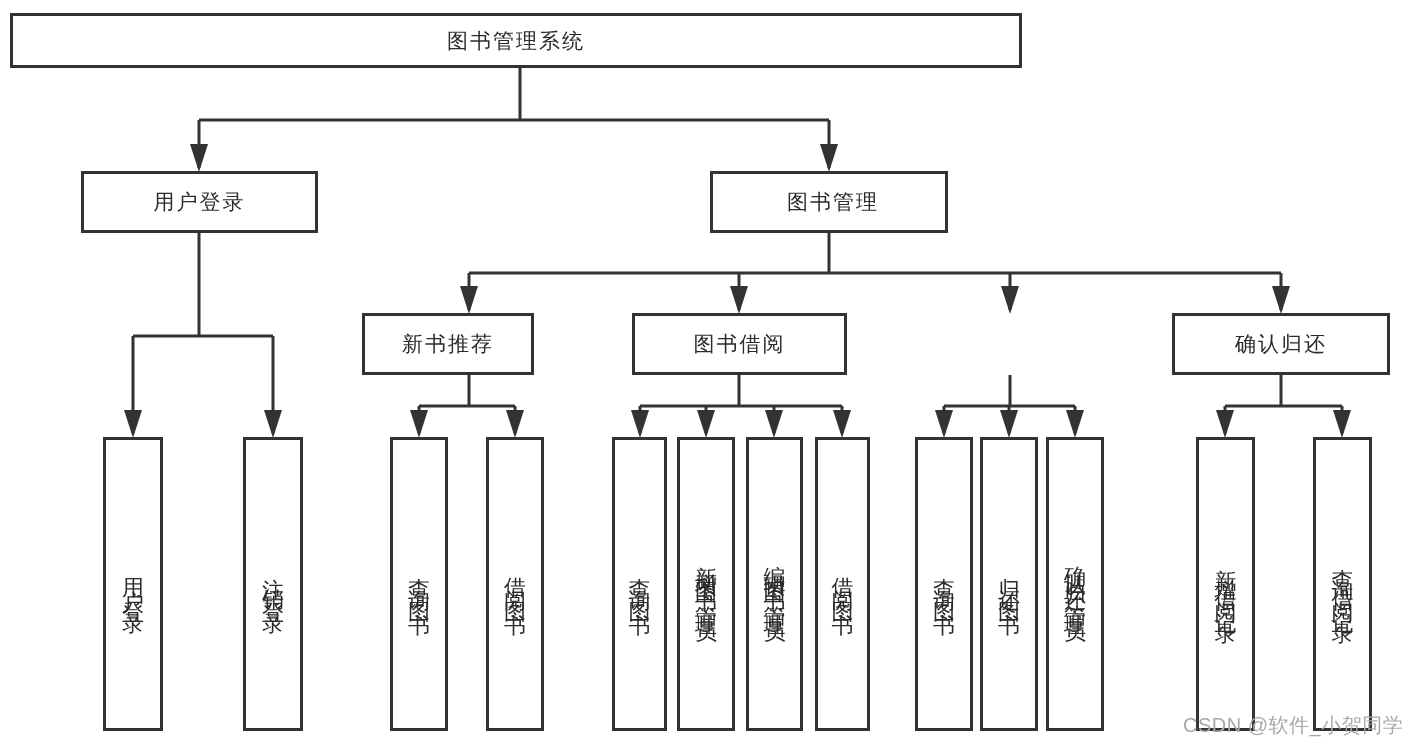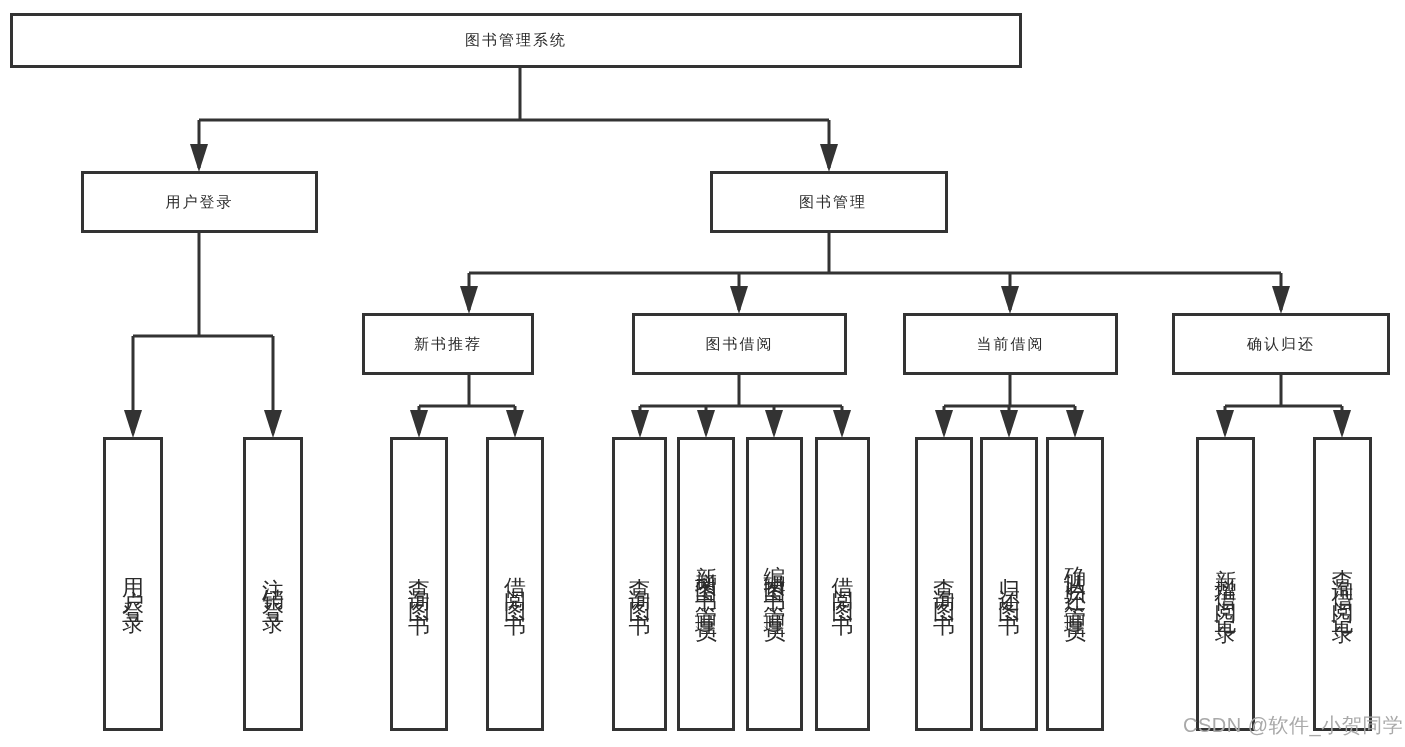--- a/index.html
+++ b/index.html
@@ -19,21 +19,21 @@
   #wires{position:absolute;left:0;top:0;width:1405px;height:747px;}
   #wires path.ln{fill:none;stroke:var(--line);stroke-width:3;}
   #wires path.ah{fill:var(--line);stroke:none;}
   .box{
     position:absolute;
     box-sizing:border-box;
     background:#ffffff;
     border:3px solid var(--line);
     display:flex;align-items:center;justify-content:center;
     color:var(--text);
-    font-size:15px;
+    font-size:21px;
     letter-spacing:2px;
     text-align:center;
     white-space:nowrap;
   }
   .leaf{
     writing-mode:vertical-rl;
     text-orientation:mixed;
     font-size:22px;
     letter-spacing:12px;
     white-space:normal;
@@ -92,21 +92,20 @@
     <path class="ah" d="M1342,438 l-9,-28 h18 z"></path>
   </svg>
 
   <div class="box" style="left:10px;top:13px;width:1012px;height:55px;">图书管理系统</div>
 
   <div class="box" style="left:81px;top:171px;width:237px;height:62px;">用户登录</div>
   <div class="box" style="left:710px;top:171px;width:238px;height:62px;padding-left:8px;">图书管理</div>
 
   <div class="box" style="left:362px;top:313px;width:172px;height:62px;">新书推荐</div>
   <div class="box" style="left:632px;top:313px;width:215px;height:62px;">图书借阅</div>
-  <div class="box" style="left:903px;top:313px;width:215px;height:62px;">当前借阅</div>
   <div class="box" style="left:1172px;top:313px;width:218px;height:62px;">确认归还</div>
 
   <div class="box leaf" style="left:103px;top:437px;width:60px;height:294px;">用户登录</div>
   <div class="box leaf" style="left:243px;top:437px;width:60px;height:294px;">注销登录</div>
 
   <div class="box leaf" style="left:390px;top:437px;width:58px;height:294px;">查询图书</div>
   <div class="box leaf" style="left:486px;top:437px;width:58px;height:294px;">借阅图书</div>
 
   <div class="box leaf" style="left:612px;top:437px;width:55px;height:294px;">查询图书</div>
   <div class="box leaf long" style="left:677px;top:437px;width:58px;height:294px;">新增图书（管理员）</div>

